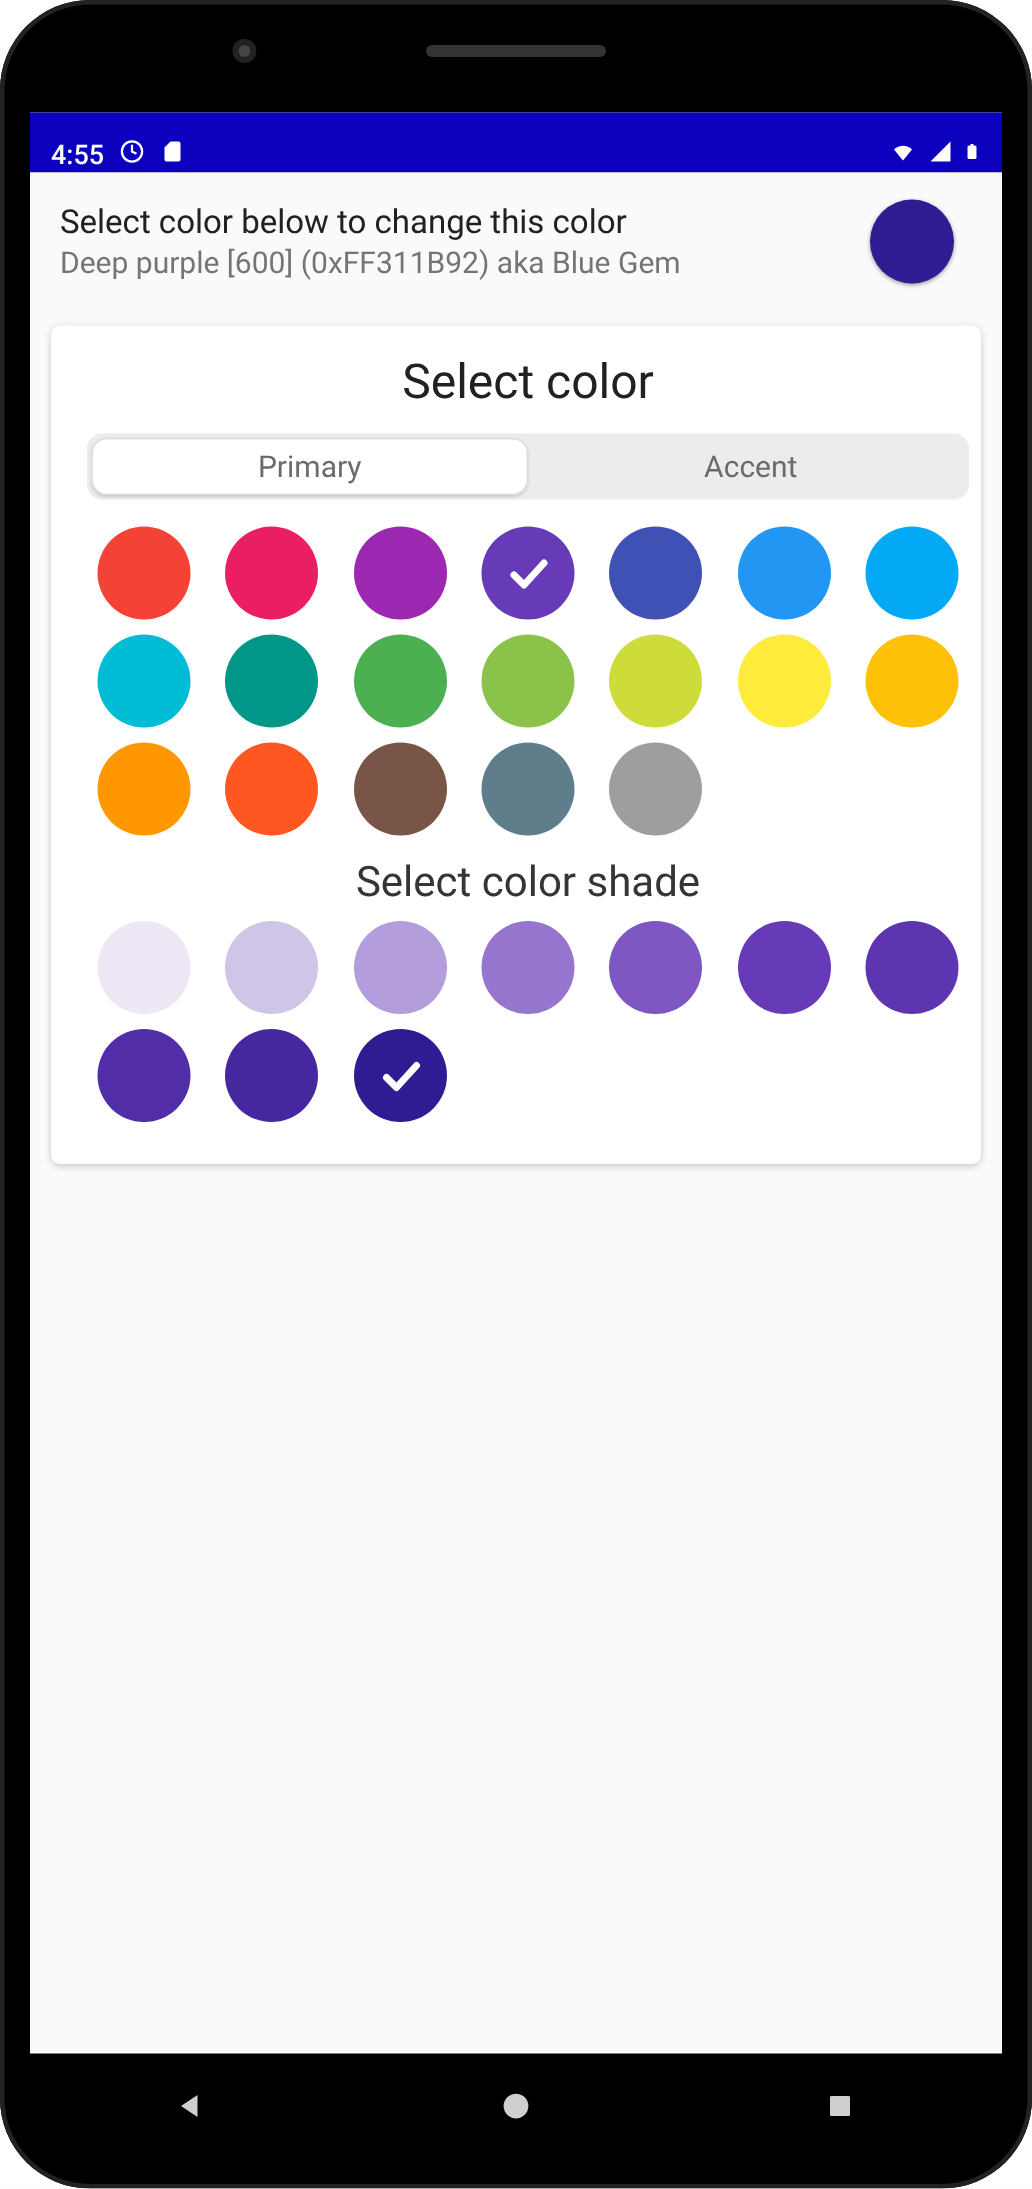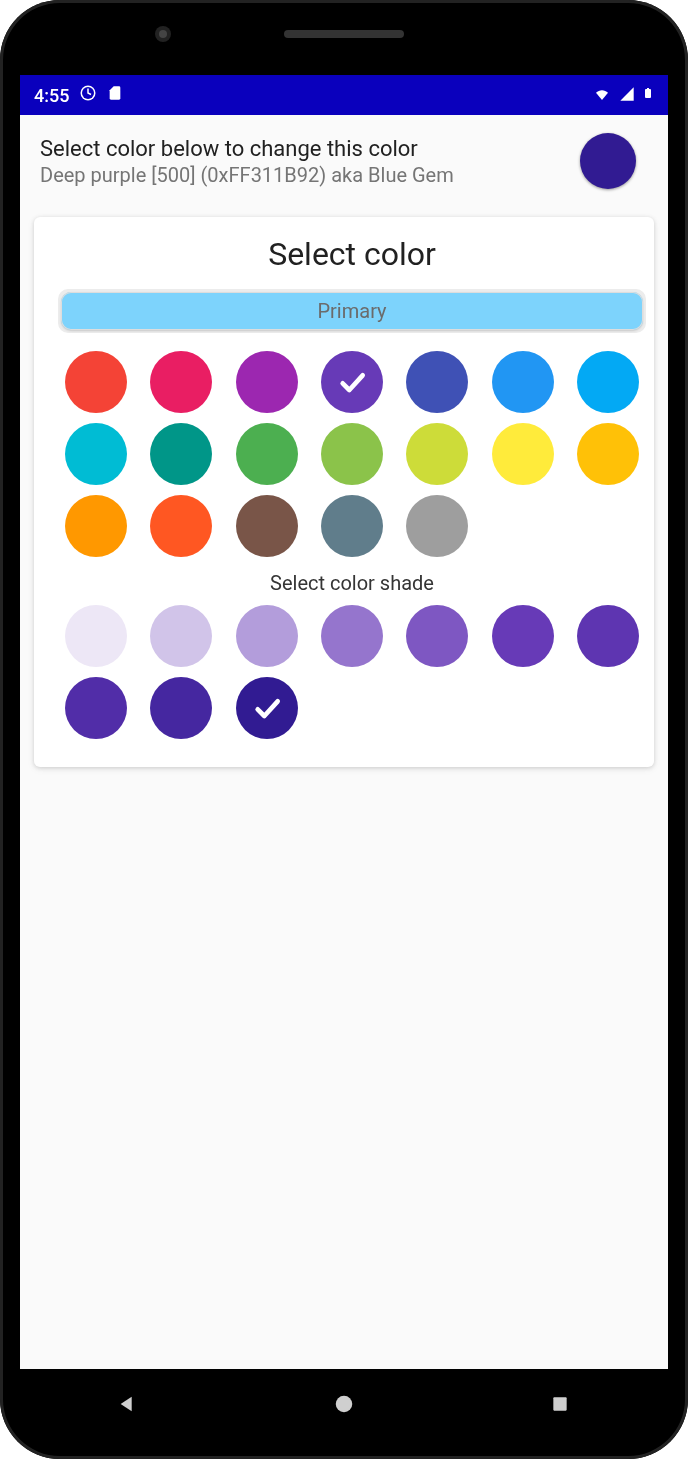--- a/index.html
+++ b/index.html
@@ -49,21 +49,21 @@
     flex-direction: column;
     position: relative;
   }
 
   
   .status-bar {
     height: 40px;
     background: #0a00bd;
     color: #fff;
     display: flex;
-    align-items: center;
+    align-items: flex-end;
     padding: 0 14px;
     font-size: 18px;
     font-weight: 500;
   }
   .status-left { display:flex; align-items:center; gap:10px; }
   .status-right { margin-left:auto; display:flex; align-items:center; gap:6px; }
   .status-icon { display:inline-block; }
 
   
   .app-bar {
@@ -104,21 +104,21 @@
   }
   .card h2 {
     font-weight: 400;
     font-size: 32px;
     color:#212121;
     text-align:center;
     margin-bottom: 16px;
   }
   .subhead {
     font-weight:400;
-    font-size:20px;
+    font-size:28px;
     color:#353535;
     text-align:center;
     margin: 14px 0 10px;
   }
 
   
   .segmented {
     display:flex;
     background:#ececec;
     border-radius: 10px;
@@ -129,21 +129,21 @@
   .segmented .seg {
     flex:1;
     display:flex;
     align-items:center;
     justify-content:center;
     font-size:20px;
     color:#6b6b6b;
     cursor:pointer;
   }
   .segmented .seg.active {
-    background:#7dd3fc;
+    background:#ffffff;
     border-radius:10px;
     box-shadow: 0 0 0 1px #ddd inset, 0 1px 2px rgba(0,0,0,.15);
     margin:3px;
   }
 
   
   .swatch-grid {
     display:grid;
     grid-template-columns: repeat(7, 1fr);
     gap: 10px 10px;
@@ -215,31 +215,34 @@
                 <path d="M16 4h-2V2h-4v2H8a2 2 0 0 0-2 2v14a2 2 0 0 0 2 2h8a2 2 0 0 0 2-2V6a2 2 0 0 0-2-2z"></path>
               </svg>
           </span>
         </div>
       </div>
 
 
       <div class="selected-row">
         <div class="selected-text">
           <div class="selected-title">Select color below to change this color</div>
-          <div class="selected-sub">Deep purple [500] (0xFF311B92) aka Blue Gem</div>
+          <div class="selected-sub">Deep purple [600] (0xFF311B92) aka Blue Gem</div>
         </div>
         <div class="selected-swatch" id="selected-swatch" style="background: rgb(49, 27, 146);"></div>
       </div>
 
       <div class="card">
         <h2>Select color</h2>
 
         <div class="segmented">
           <div class="seg active">
             <span>Primary</span>
+          </div>
+          <div class="seg">
+            <span>Accent</span>
           </div>
         </div>
 
         <div class="swatch-grid" id="colors-grid">
             <div class="swatch" style="background: rgb(244, 67, 54);"></div>
             <div class="swatch" style="background: rgb(233, 30, 99);"></div>
             <div class="swatch" style="background: rgb(156, 39, 176);"></div>
             <div class="swatch" style="background: rgb(103, 58, 183);">
               <span class="check">
                 <svg viewBox="0 0 24 24" fill="none" stroke="#fff" stroke-width="3.5" stroke-linecap="round" stroke-linejoin="round">

